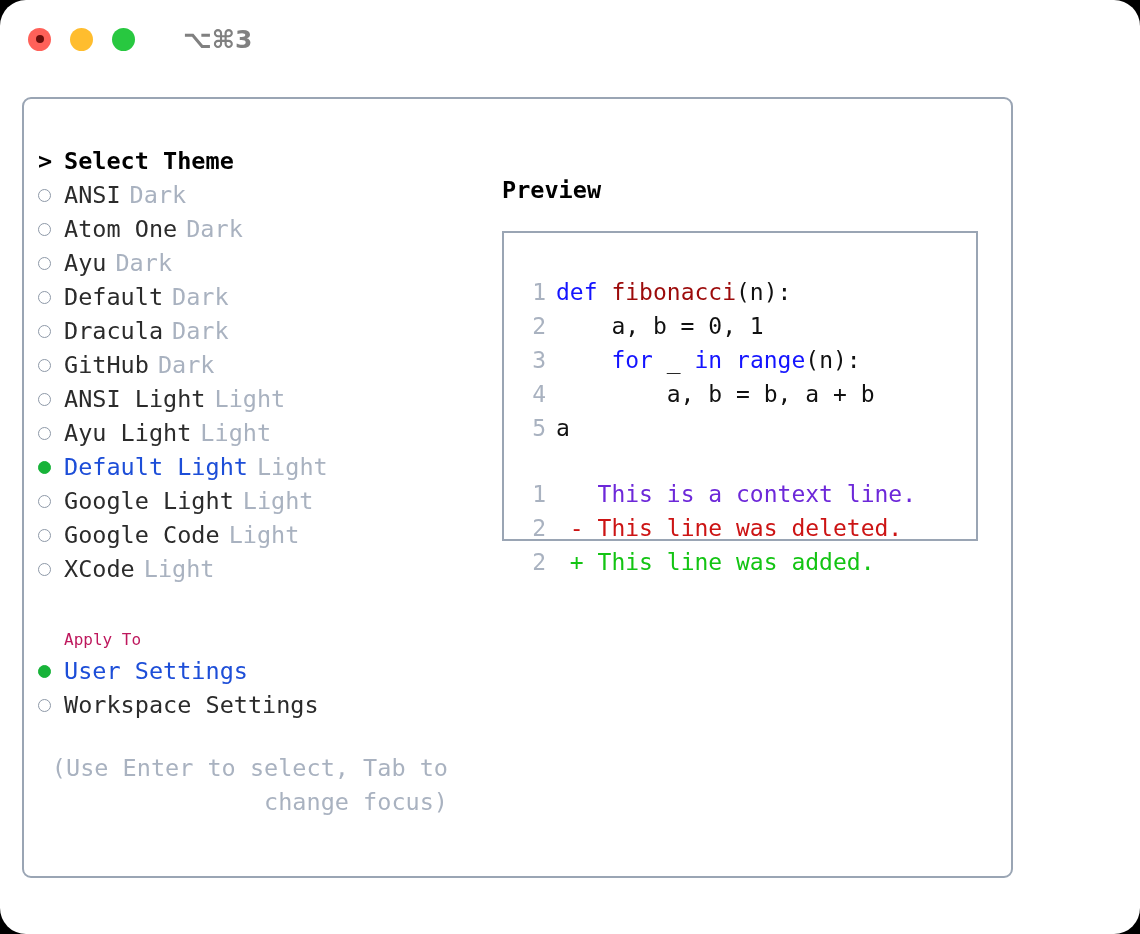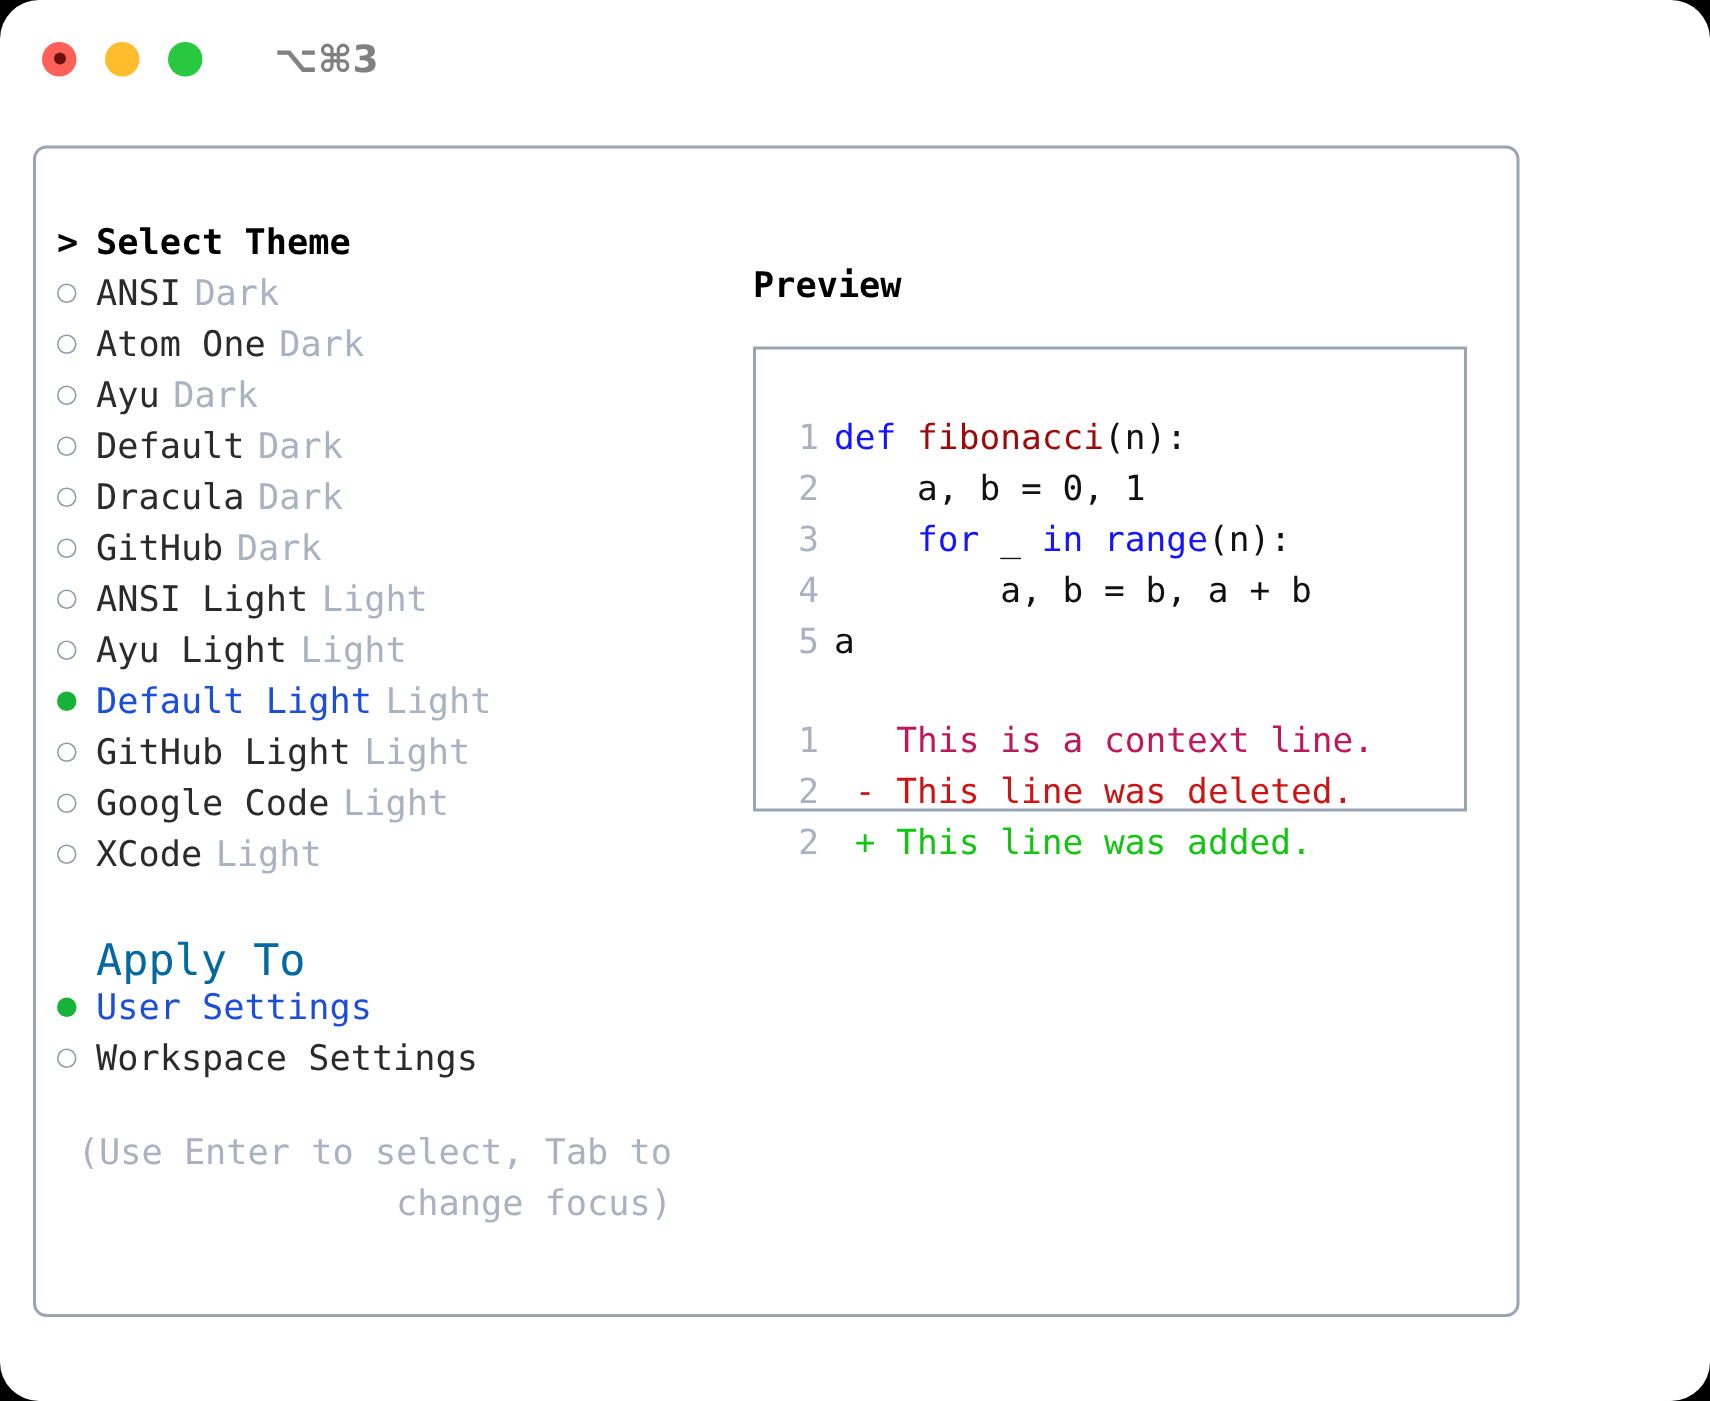--- a/index.html
+++ b/index.html
@@ -135,22 +135,22 @@
     border: 1.6px solid #17b339;
   }
 
   .label        { color: #2b2b2b; }
   .label.sel    { color: #1d4ed8; }
   .suffix       { color: #a9b2c0; margin-left: 9px; }
 
   .spacer { height: 34px; }
 
   .section-title {
-    color: #0369a1;
-    font-size: 29px;
+    color: #be185d;
+    font-size: 16px;
     padding-left: 26px;
     height: 34px;
     line-height: 34px;
   }
 
   .help {
     margin-top: 26px;
     color: #a9b2c0;
     font-size: 23.5px;
     line-height: 34px;
@@ -195,21 +195,21 @@
     display: inline-block;
     width: 30px;
     flex: 0 0 30px;
     text-align: right;
     color: #a9b2c0;
     margin-right: 10px;
   }
   .tok-kw    { color: #1414ff; }
   .tok-fn    { color: #9c0a0a; }
   .tok-plain { color: #111111; }
-  .diff-ctx  { color: #be185d; }
+  .diff-ctx  { color: #6d28d9; }
   .diff-del  { color: #cc1414; }
   .diff-add  { color: #13c413; }
   .code-gap  { height: 32px; }
 </style>
 </head>
 <body>
 
 <div class="window">
 
   <div class="titlebar">
@@ -234,21 +234,21 @@
         <div id="theme-list">
             <div class="row"><span class="bullet-cell"><span class="bullet empty"></span></span><span class="label">ANSI</span><span class="suffix">Dark</span></div>
             <div class="row"><span class="bullet-cell"><span class="bullet empty"></span></span><span class="label">Atom One</span><span class="suffix">Dark</span></div>
             <div class="row"><span class="bullet-cell"><span class="bullet empty"></span></span><span class="label">Ayu</span><span class="suffix">Dark</span></div>
             <div class="row"><span class="bullet-cell"><span class="bullet empty"></span></span><span class="label">Default</span><span class="suffix">Dark</span></div>
             <div class="row"><span class="bullet-cell"><span class="bullet empty"></span></span><span class="label">Dracula</span><span class="suffix">Dark</span></div>
             <div class="row"><span class="bullet-cell"><span class="bullet empty"></span></span><span class="label">GitHub</span><span class="suffix">Dark</span></div>
             <div class="row"><span class="bullet-cell"><span class="bullet empty"></span></span><span class="label">ANSI Light</span><span class="suffix">Light</span></div>
             <div class="row"><span class="bullet-cell"><span class="bullet empty"></span></span><span class="label">Ayu Light</span><span class="suffix">Light</span></div>
             <div class="row"><span class="bullet-cell"><span class="bullet filled"></span></span><span class="label sel">Default Light</span><span class="suffix">Light</span></div>
-            <div class="row"><span class="bullet-cell"><span class="bullet empty"></span></span><span class="label">GitHub Light</span><span class="suffix">Light</span></div>
+            <div class="row"><span class="bullet-cell"><span class="bullet empty"></span></span><span class="label">Google Light</span><span class="suffix">Light</span></div>
             <div class="row"><span class="bullet-cell"><span class="bullet empty"></span></span><span class="label">Google Code</span><span class="suffix">Light</span></div>
             <div class="row"><span class="bullet-cell"><span class="bullet empty"></span></span><span class="label">XCode</span><span class="suffix">Light</span></div>
           </div>
 
         <div class="spacer"></div>
 
         <div class="section-title">Apply To</div>
 
         <div id="apply-list">
             <div class="row"><span class="bullet-cell"><span class="bullet filled"></span></span><span class="label sel">User Settings</span></div>

